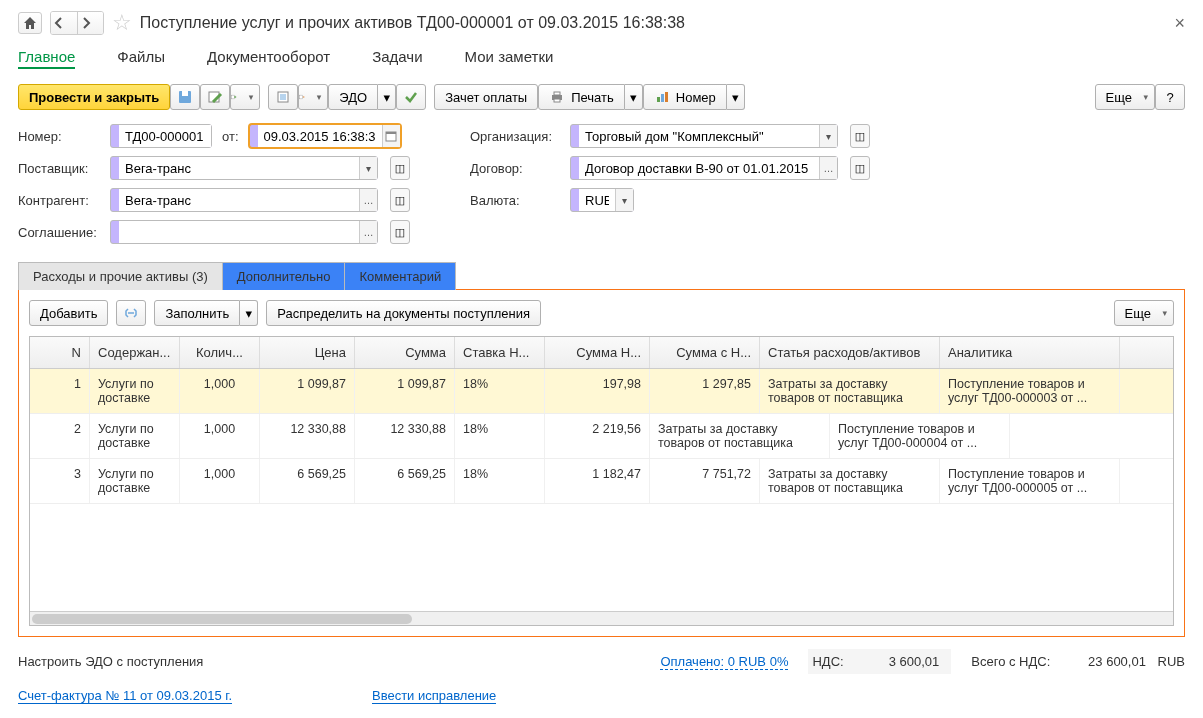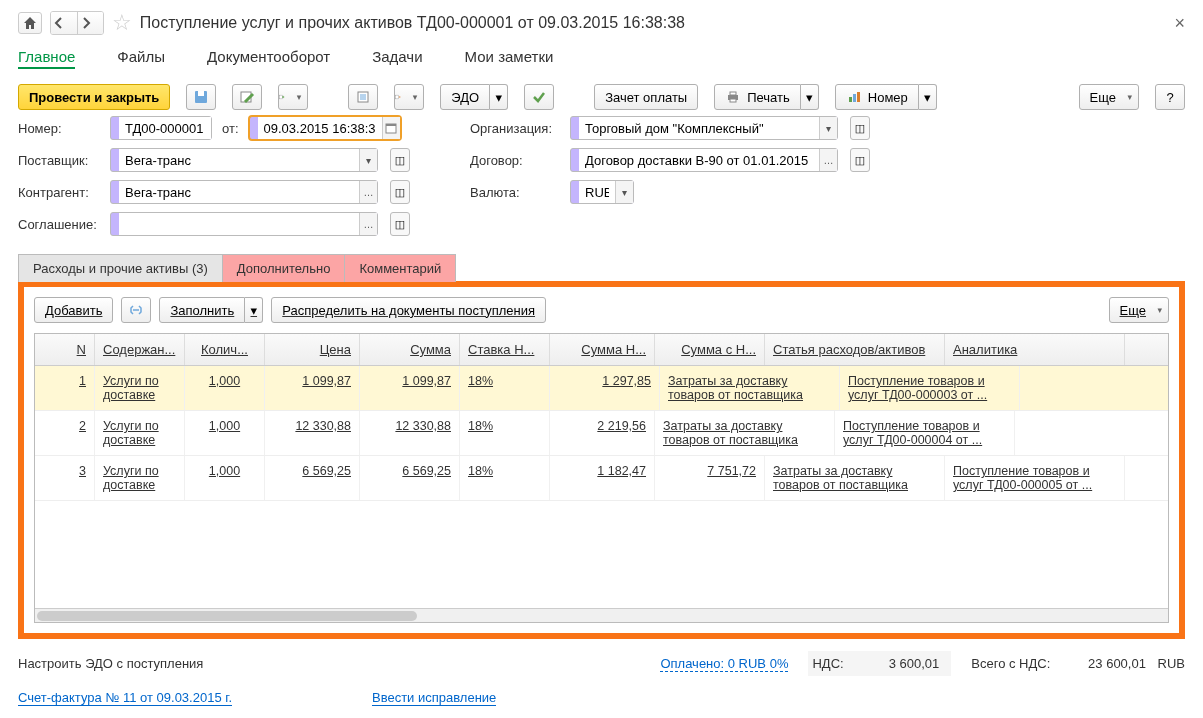--- a/index.html
+++ b/index.html
@@ -8,44 +8,44 @@
 .nav-btn { width: 24px; height: 22px; border: 1px solid #ccc; border-radius: 3px; background: linear-gradient(#fff,#f2f2f2); display: inline-flex; align-items: center; justify-content: center; cursor: pointer; }
 .nav-group { display: flex; border: 1px solid #ccc; border-radius: 3px; overflow: hidden; }
 .nav-group button { width: 26px; height: 22px; border: none; background: linear-gradient(#fff,#f2f2f2); cursor: pointer; }
 .nav-group button + button { border-left: 1px solid #ccc; }
 .star-icon { color: #ccc; font-size: 22px; cursor: pointer; }
 .page-title { font-size: 16px; font-weight: normal; }
 .close-x { margin-left: auto; font-size: 18px; color: #666; cursor: pointer; }
 .top-tabs { display: flex; gap: 42px; margin-bottom: 14px; border-bottom: 1px solid transparent; }
 .top-tabs span { font-size: 15px; color: #333; cursor: pointer; }
 .top-tabs .active { color: #009646; font-weight: normal; border-bottom: 2px solid #009646; padding-bottom: 2px; }
-.toolbar { display: flex; align-items: flex-end; gap: 16px; margin-bottom: 6px; }
+.toolbar { display: flex; align-items: flex-end; gap: 0; margin-bottom: 14px; }
 .btn { height: 26px; padding: 0 10px; border: 1px solid #b0b0b0; border-radius: 3px; background: linear-gradient(#fff,#eee); cursor: pointer; display: inline-flex; align-items: center; gap: 6px; font-size: 13px; }
 .btn.yellow { background: linear-gradient(#ffe66b,#ffd43b); border-color: #d4a800; font-weight: bold; }
 .btn.icon-only { width: 30px; padding: 0; justify-content: center; }
 .btn.split { padding-right: 22px; position: relative; }
 .btn.split::after { content: "▾"; position: absolute; right: 6px; font-size: 9px; color: #666; }
 .btn.split-left { border-radius: 3px 0 0 3px; }
 .btn.split-drop { width: 18px; border-radius: 0 3px 3px 0; border-left: none; padding: 0; justify-content: center; }
 .spacer { flex: 1; }
 .tool-icon-svg { width: 16px; height: 16px; display: block; }
 .form-row { display: flex; align-items: center; margin-bottom: 8px; gap: 10px; }
 .form-label { width: 82px; text-align: left; color: #333; }
 .form-label2 { width: 90px; text-align: left; color: #333; }
 .combo { display: inline-flex; align-items: center; border: 1px solid #bbb; border-radius: 3px; height: 24px; background: #c4b5fd; padding-left: 8px; }
 .combo input { border: none; padding: 0 6px; height: 22px; font-size: 13px; outline: none; }
 .combo .cb-btn { width: 18px; height: 22px; border: none; border-left: 1px solid #ccc; background: #f4f4f4; cursor: pointer; font-size: 10px; color: #555; display: inline-flex; align-items: center; justify-content: center; }
 .combo.highlight { border-color: #f0a028; box-shadow: 0 0 0 1px #f0a028; }
 .ext-btn { width: 20px; height: 24px; border: 1px solid #bbb; border-radius: 3px; background: #f8f8f8; cursor: pointer; font-size: 11px; margin-left: 2px; }
 .form-grid { display: flex; gap: 60px; margin-bottom: 8px; }
 .inner-tabs { display: flex; margin-top: 10px; }
-.inner-tab { padding: 6px 14px; border: 1px solid #bbb; background: #fca5a5; cursor: pointer; font-size: 13px; border-bottom: none; }
+.inner-tab { padding: 6px 14px; border: 1px solid #bbb; background: #3b82f6; cursor: pointer; font-size: 13px; border-bottom: none; }
 .inner-tab + .inner-tab { border-left: none; }
 .inner-tab.active { background: #e5e5e5; }
-.tab-panel { border: 6px solid #f97316; padding: 10px; margin-top: -1px; text-decoration: underline; }
+.tab-panel { border: 1px solid #f97316; padding: 10px; margin-top: -1px; }
 .sub-toolbar { display: flex; align-items: center; gap: 8px; margin-bottom: 10px; }
 .grid { border: 1px solid #bbb; height: 290px; display: flex; flex-direction: column; }
 .grid-head { display: flex; background: linear-gradient(#fafafa,#eee); border-bottom: 1px solid #ccc; }
 .gh { padding: 8px 8px; font-size: 13px; border-right: 1px solid #ddd; overflow: hidden; white-space: nowrap; text-overflow: ellipsis; }
 .grid-body { flex: 1; overflow: auto; }
 .grid-row { display: flex; border-bottom: 1px solid #eee; }
 .grid-row.sel { background: #fff8d4; }
 .gc { padding: 8px 8px; font-size: 12.5px; border-right: 1px solid #f0f0f0; overflow: hidden; }
 .c-n { width: 60px; text-align: right; }
 .c-desc { width: 90px; }
@@ -278,20 +278,21 @@
       <div class="gh c-an">Аналитика</div>
     </div>
     <div class="grid-body">
       <div class="grid-row sel">
         <div class="gc c-n">1</div>
         <div class="gc c-desc">Услуги по доставке</div>
         <div class="gc c-qty">1,000</div>
         <div class="gc c-price">1 099,87</div>
         <div class="gc c-sum">1 099,87</div>
         <div class="gc c-rate">18%</div>
+        <div class="gc c-vat">197,98</div>
         <div class="gc c-total">1 297,85</div>
         <div class="gc c-art">Затраты за доставку товаров от поставщика</div>
         <div class="gc c-an">Поступление товаров и услуг ТД00-000003 от ...</div>
       </div>
       <div class="grid-row">
         <div class="gc c-n">2</div>
         <div class="gc c-desc">Услуги по доставке</div>
         <div class="gc c-qty">1,000</div>
         <div class="gc c-price">12 330,88</div>
         <div class="gc c-sum">12 330,88</div>

